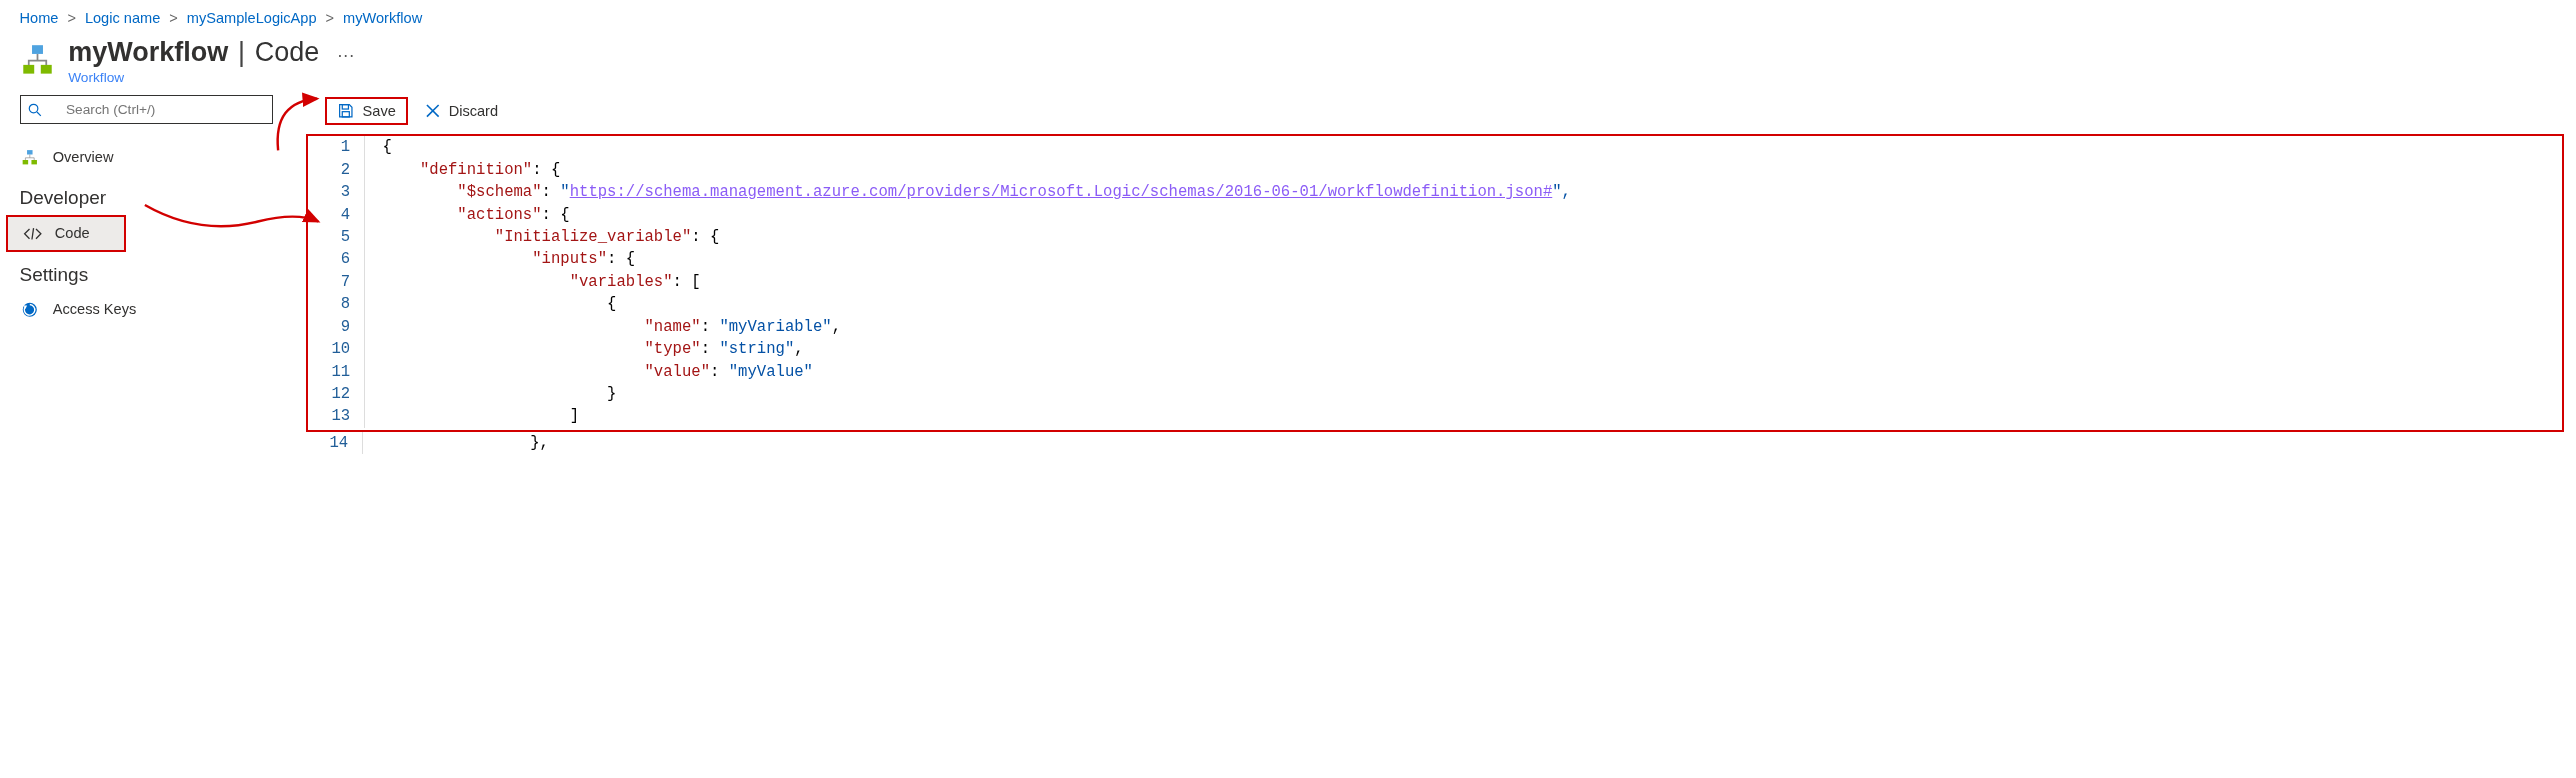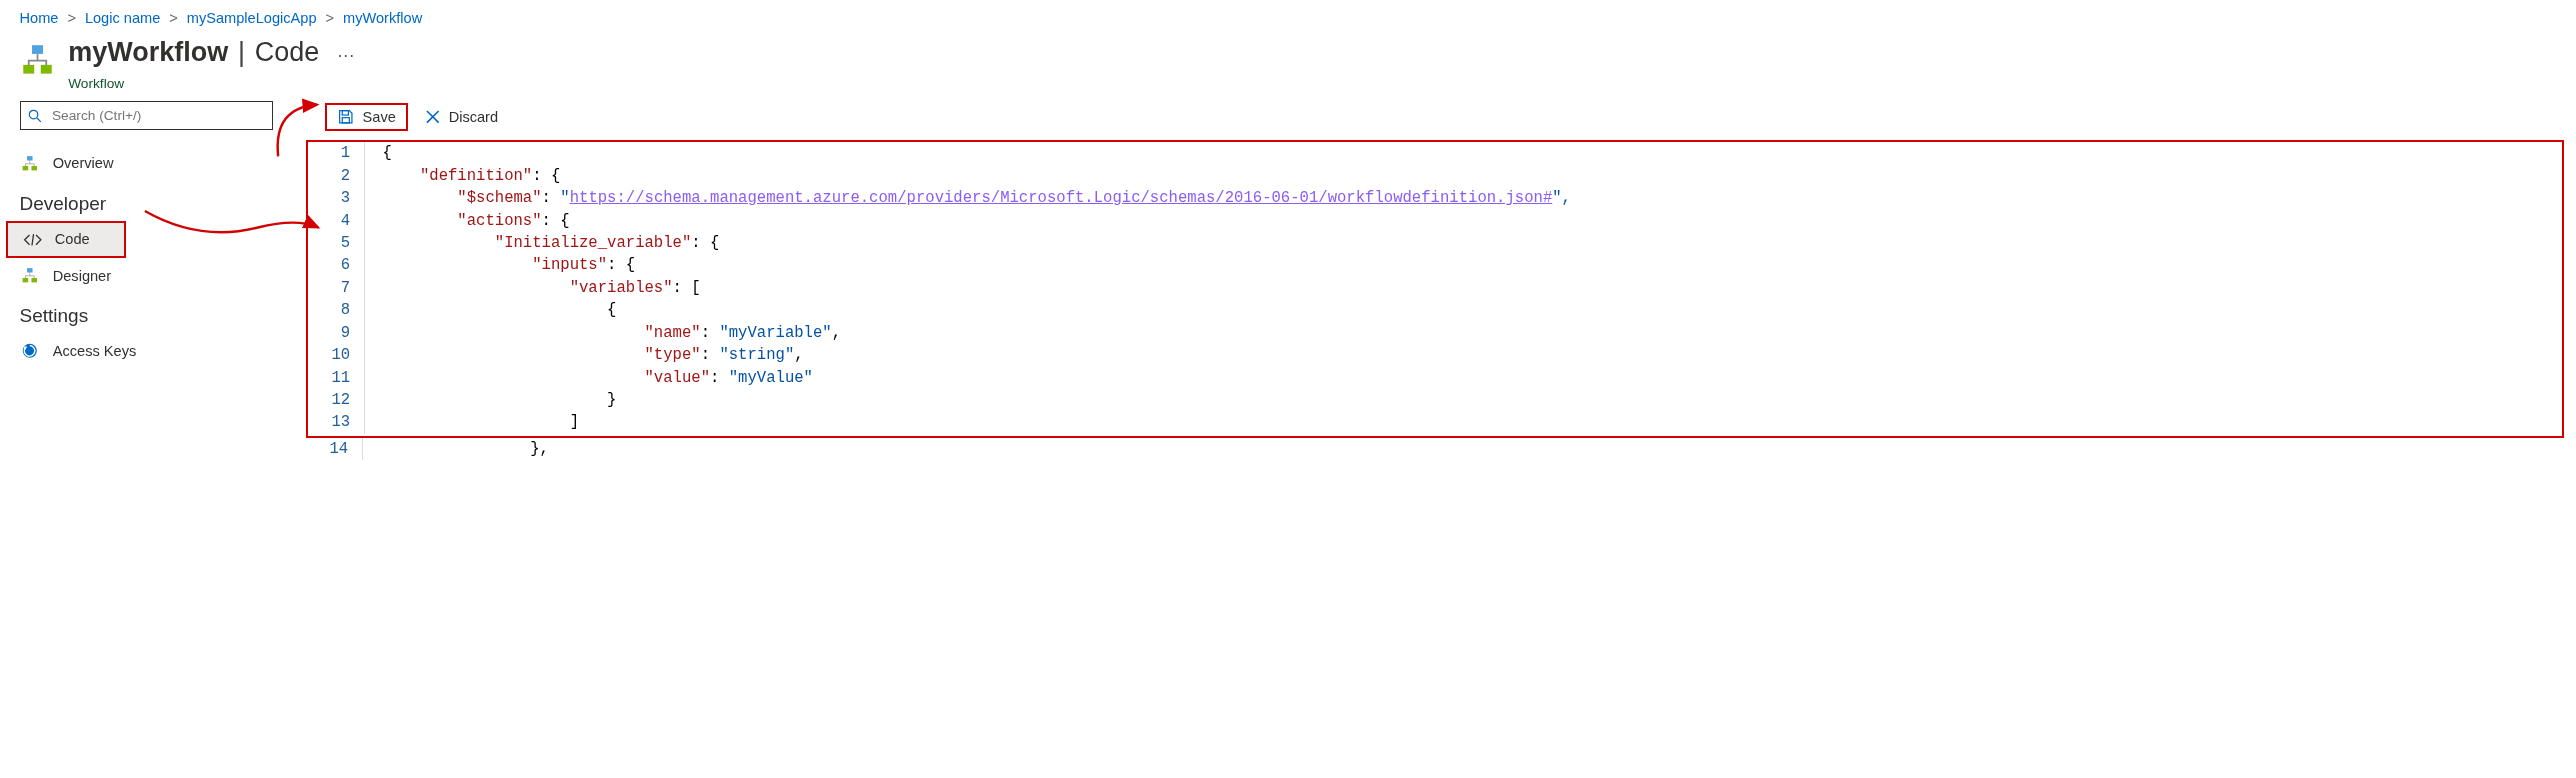--- a/index.html
+++ b/index.html
@@ -31,42 +31,42 @@
     display: flex;
     align-items: flex-start;
     gap: 13.7px;
   }
   .header-icon { width: 35px; height: 35px; flex-shrink: 0; margin-top: 5.9px; }
   .header-title-row { display: flex; align-items: baseline; gap: 9.8px; }
   .header-title { font-size: 27px; font-weight: 600; }
   .header-divider { font-size: 27px; font-weight: 300; color: #444; }
   .header-sub { font-size: 27px; font-weight: 300; color: #333; }
   .header-dots { color: #555; font-size: 17.6px; margin-left: 7.8px; cursor: pointer; }
-  .header-subtitle { font-size: 13.7px; color: #14532d; margin-top: 8px; }
+  .header-subtitle { font-size: 13.7px; color: #3b82f6; margin-top: 2px; }
 
   
   .columns {
     display: flex;
     align-items: flex-start;
   }
 
   
   .leftnav {
     width: 302px;
     flex-shrink: 0;
     padding-right: 9.8px;
   }
   .search-wrap { padding: 0 19.5px 15.6px 19.5px; }
   .search {
     display: flex;
     align-items: center;
     border: 1px solid #323130;
     height: 29px;
     padding: 0 7.8px;
-    gap: 10px;
+    gap: 24px;
   }
   .search input {
     border: none;
     outline: none;
     flex: 1;
     font-size: 13.7px;
     color: #555;
     background: transparent;
   }
   .nav-item {
@@ -209,31 +209,20 @@
           <svg width="19.5" height="15.6" viewBox="0 0 24 16">
             <polyline points="8,2 2,8 8,14" fill="none" stroke="#323130" stroke-width="1.6"></polyline>
             <polyline points="16,2 22,8 16,14" fill="none" stroke="#323130" stroke-width="1.6"></polyline>
             <line x1="13" y1="1" x2="11" y2="15" stroke="#323130" stroke-width="1.6"></line>
           </svg>
         </span>
         <span>Code</span>
       </div>
     </div>
 
-    <div class="nav-item">
-      <span class="icon-slot">
-        <svg width="17.6" height="17.6" viewBox="0 0 32 32">
-          <rect x="11" y="2" width="10" height="8" fill="#4fa3e0"></rect>
-          <rect x="3" y="20" width="10" height="8" fill="#7fba00"></rect>
-          <rect x="19" y="20" width="10" height="8" fill="#7fba00"></rect>
-          <path d="M16 10 V16 M16 16 H8 V20 M16 16 H24 V20" stroke="#888" stroke-width="1.2" fill="none"></path>
-        </svg>
-      </span>
-      <span>Designer</span>
-    </div>
 
     <div class="nav-heading">Settings</div>
 
     <div class="nav-item">
       <span class="icon-slot">
         <svg width="17.6" height="17.6" viewBox="0 0 20 20">
           <circle cx="10" cy="10" r="8" fill="#0068c5"></circle>
           <path d="M10 4 A6 6 0 1 1 4.5 7" fill="none" stroke="#fff" stroke-width="1.6"></path>
           <polygon points="3,5 7,5 5,9" fill="#fff"></polygon>
         </svg>

